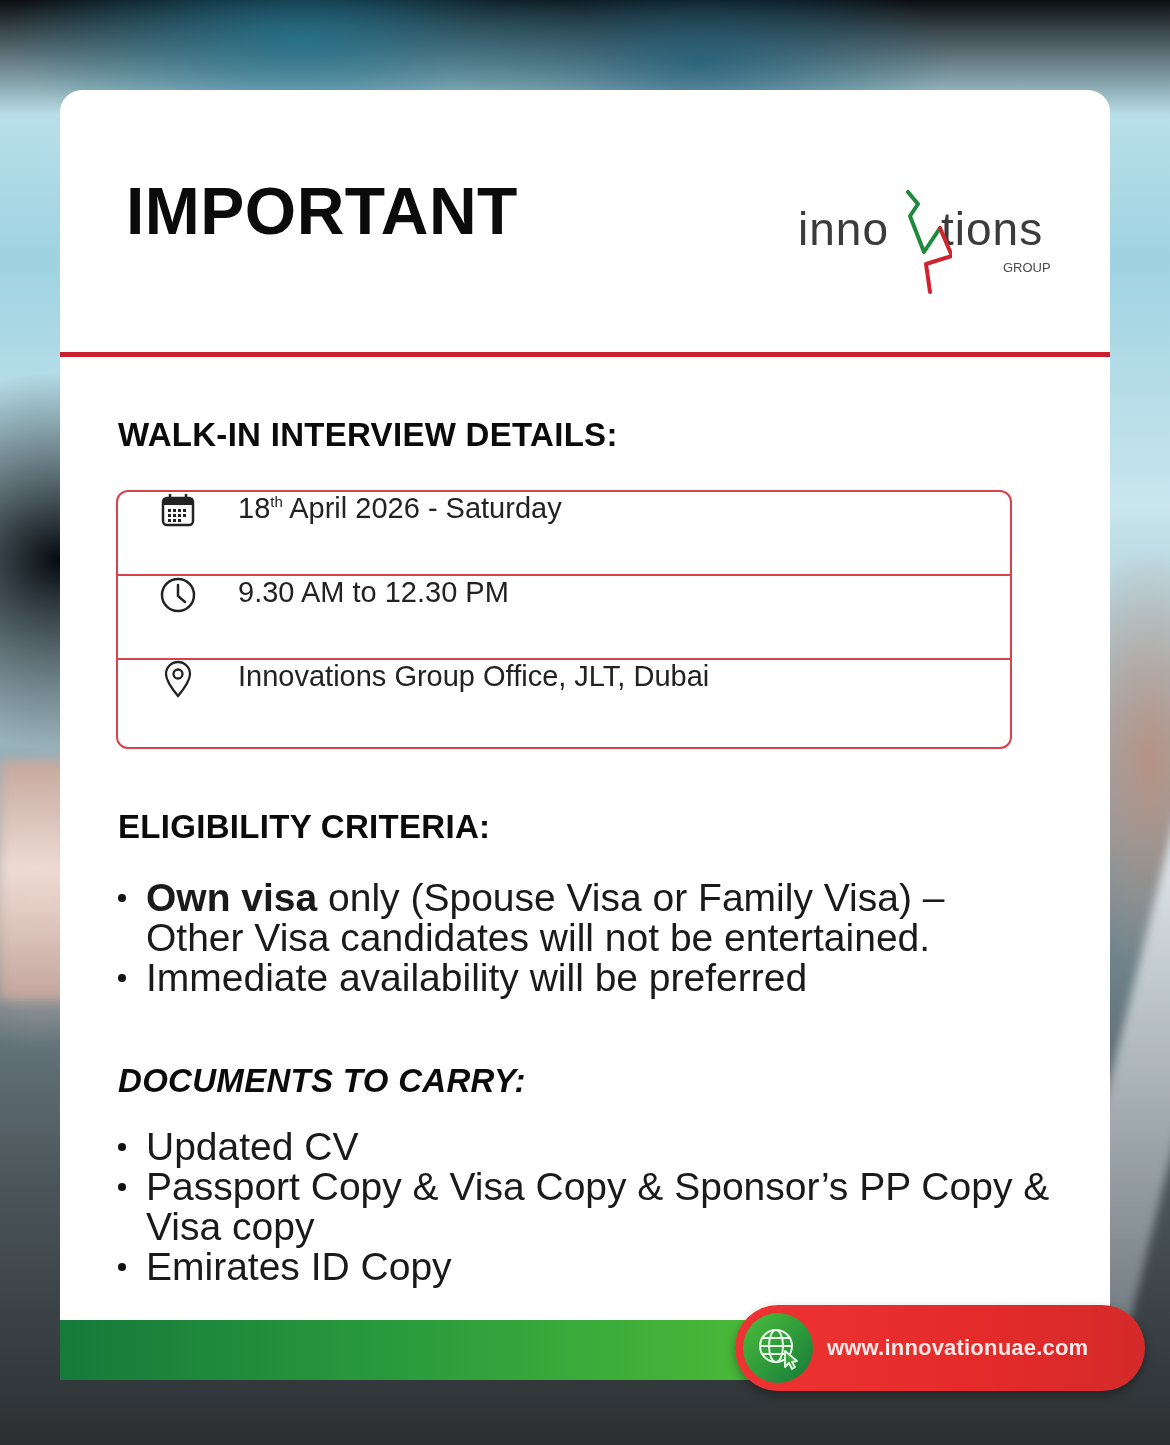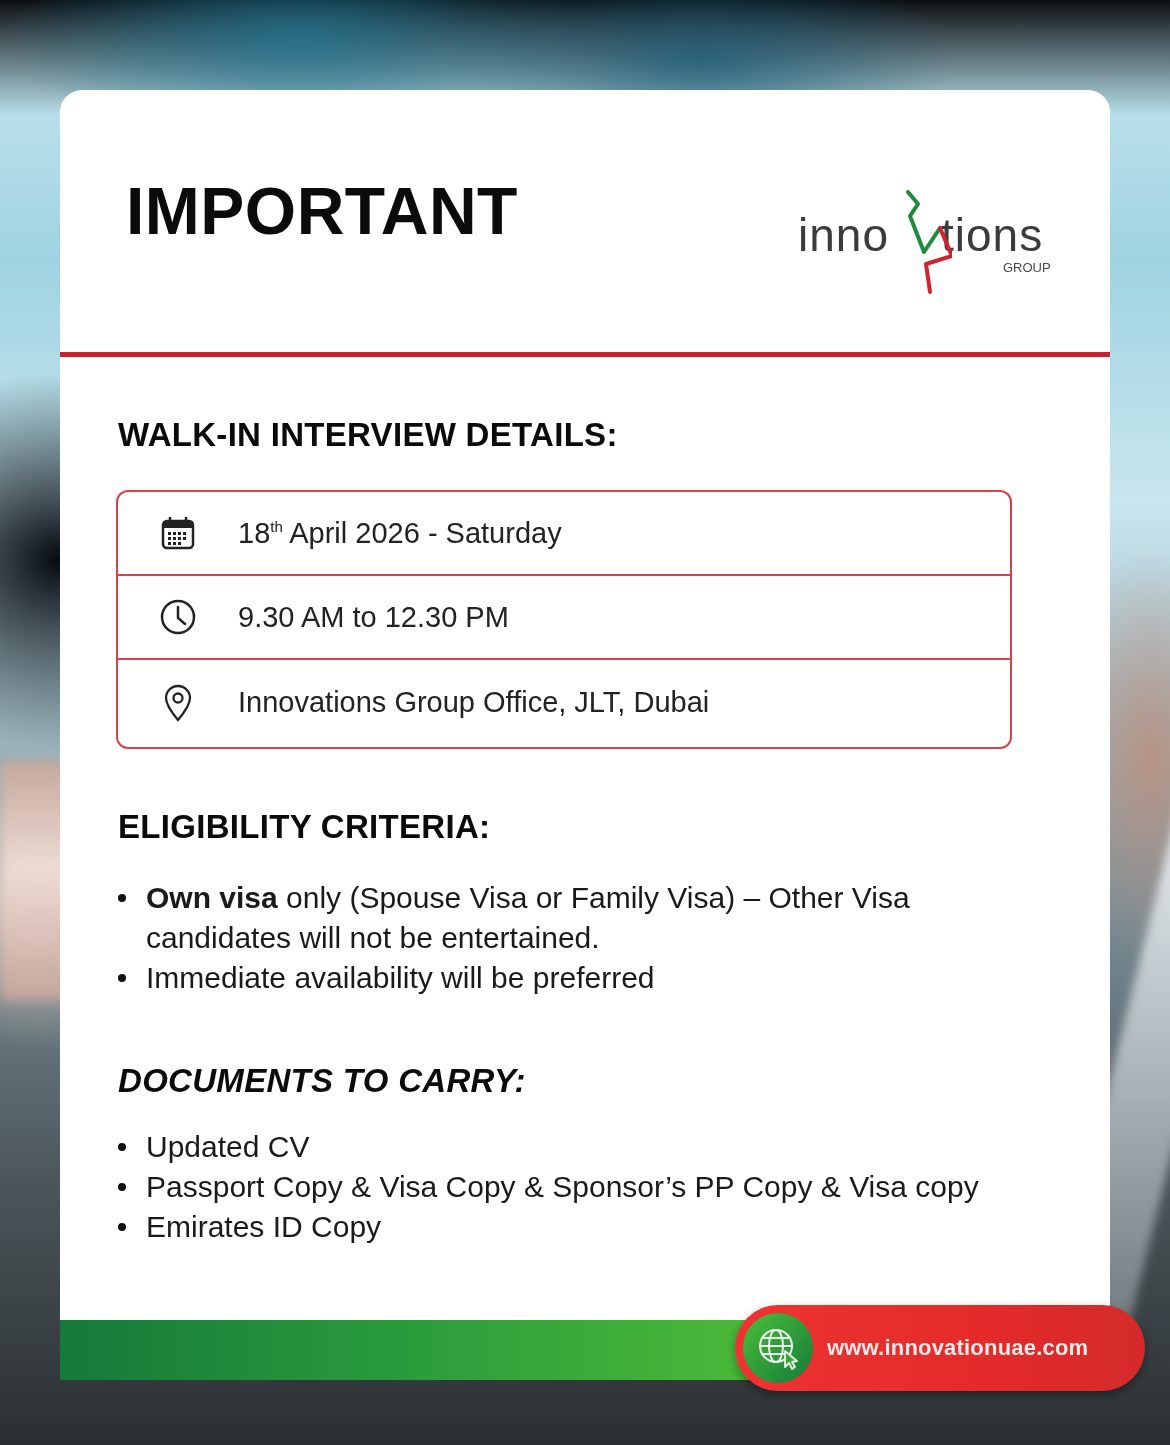--- a/index.html
+++ b/index.html
@@ -31,52 +31,52 @@
     .title {
       position: absolute; left: 58px; top: 72px;
       font-size: 66px; font-weight: 900; line-height: 82px; color: #0b0b0b;
       letter-spacing: 0.5px;
     }
     .title div { margin: 8px; }
     .logo {
       position: absolute; left: 738px; top: 100px; width: 270px; height: 110px;
     }
     .logo-text {
-      position: absolute; left: 0; top: 18px; font-size: 46px; color: #3b3b3b;
+      position: absolute; left: 0; top: 12px; font-size: 46px; color: #3b3b3b;
       font-weight: 400; letter-spacing: 1px; white-space: nowrap; text-align: center;
     }
     .logo-text .gap { display: inline-block; width: 52px; }
     .logo-group {
       position: absolute; left: 205px; top: 70px; font-size: 13px; font-weight: 400; color: #4a4a4a;
     }
     .logo-mark { position: absolute; left: 98px; top: 0; }
     .divider {
       position: absolute; left: 0; top: 262px; width: 1050px; height: 5px; background: #c8202e;
     }
     .section-title {
       position: absolute; left: 58px; font-size: 33px; font-weight: 900; color: #0b0b0b;
       letter-spacing: 0.3px;
     }
     .details-box {
       position: absolute; left: 56px; top: 400px; width: 892px; height: 255px;
       border: 2.5px solid #d9424d; border-radius: 12px; overflow: hidden;
     }
     .detail-row {
-      height: 84px; display: flex; align-items: center; border-bottom: 2.5px solid #d9424d;
+      height: 84px; display: flex; align-items: flex-start; border-bottom: 2.5px solid #d9424d;
       box-sizing: border-box;
     }
     .detail-row:last-child { border-bottom: none; height: 85px; }
     .detail-icon {
       width: 120px; display: flex; justify-content: center; align-items: center; flex: none;
     }
     .detail-text { font-size: 29px; color: #222; }
     .detail-text sup { font-size: 15px; }
     .bullets {
       position: absolute; left: 58px; margin: 0; padding: 0; list-style: none;
-      font-size: 30px; color: #1a1a1a; line-height: 40px;
+      font-size: 39px; color: #1a1a1a; line-height: 40px;
     }
     .bullets li { position: relative; padding-left: 28px; }
     .bullets li::before {
       content: ""; position: absolute; left: 0; top: 16px; width: 8px; height: 8px;
       background: #111; border-radius: 50%;
     }
     .bullets .strong { font-weight: 700; }
     .green-bar {
       position: absolute; left: 60px; top: 1320px; width: 760px; height: 60px;
       background: linear-gradient(90deg, #157a3a 0%, #2a9b3c 45%, #50bf38 100%);

